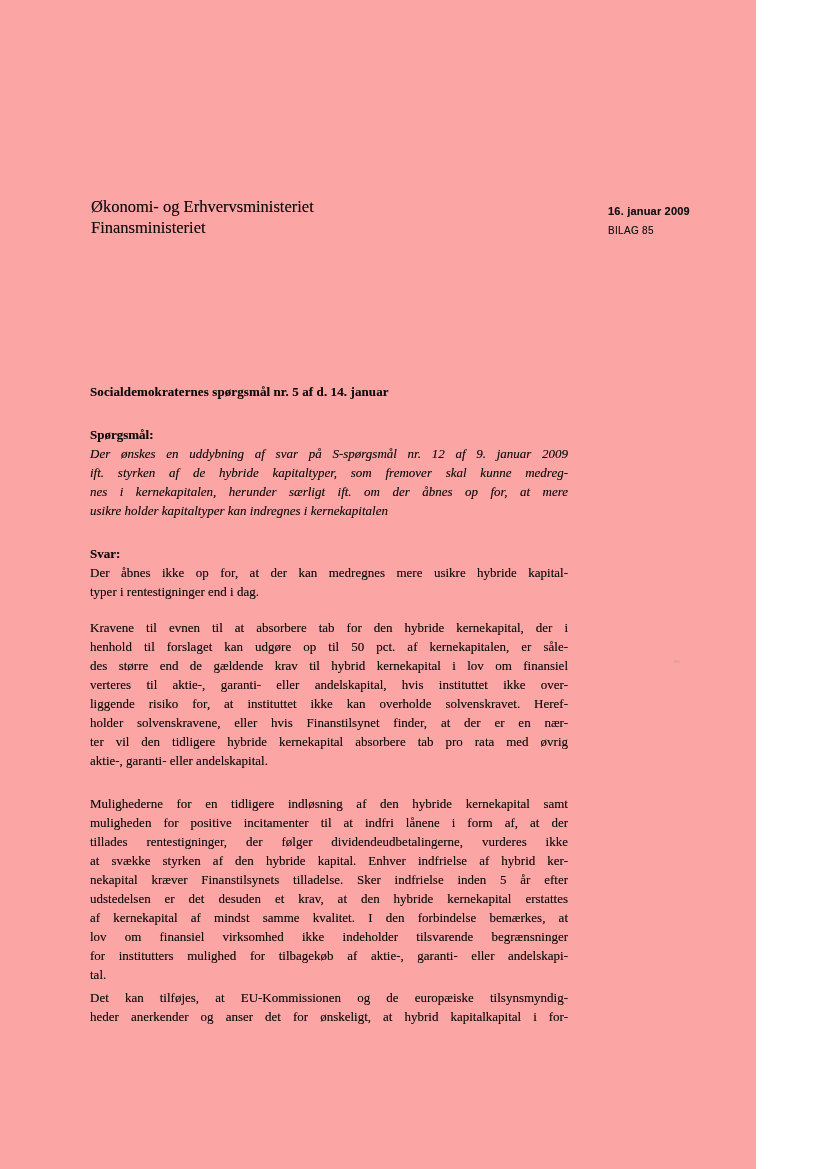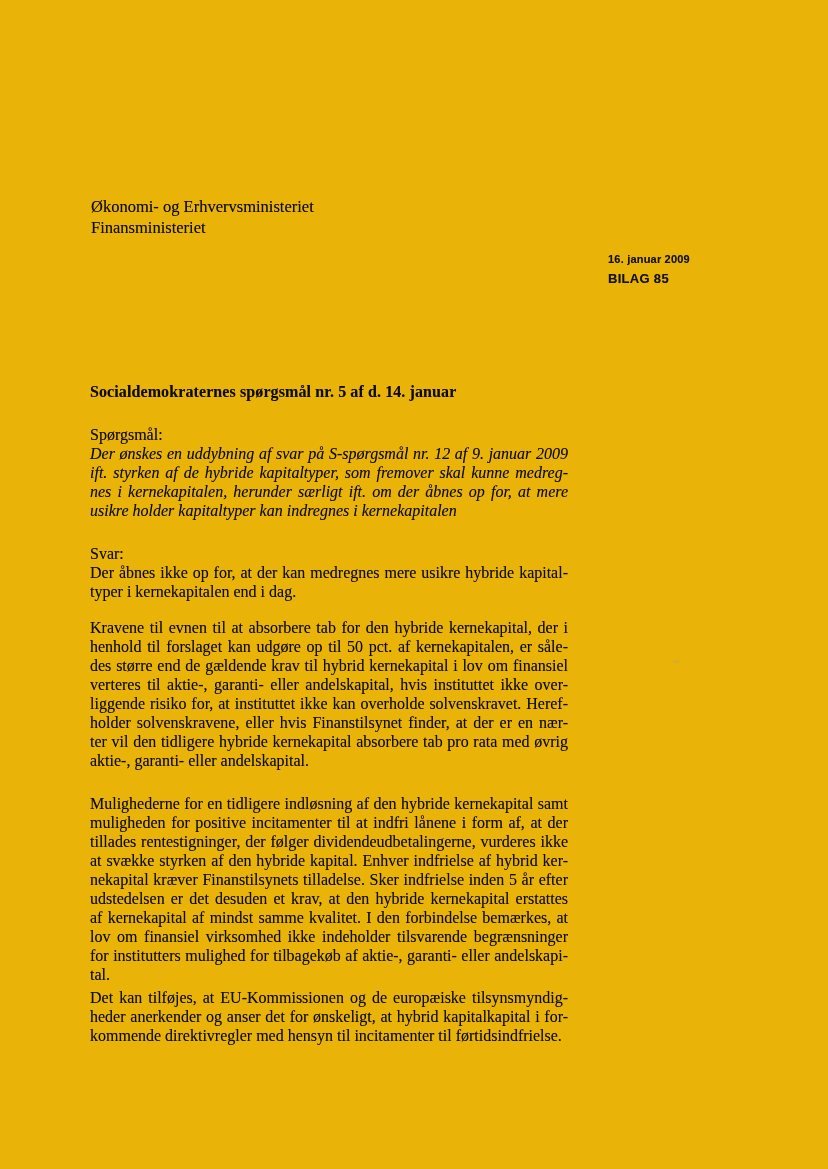--- a/index.html
+++ b/index.html
@@ -2,78 +2,77 @@
 <html><head>
 <meta charset="utf-8">
 <style>
   html, body {
     margin: 0;
     padding: 0;
     background: #ffffff;
   }
   .page {
     position: relative;
-    width: 828px;
+    width: 756px;
     height: 1169px;
-    background: #eab308;
+    background: #fca5a5;
     overflow: hidden;
     color: #0d0d0d;
   }
   
   .sender {
     position: absolute;
     left: 91px;
     top: 196px;
     font-family: "Liberation Serif", serif;
     font-size: 16.5px;
     line-height: 21px;
     color: #0d0d0d;
     text-shadow: 0 0 0.5px rgba(0,0,0,0.45);
   }
   .refblock {
     position: absolute;
     left: 608px;
     top: 204px;
     font-family: "Liberation Sans", sans-serif;
     color: #111111;
-    margin-top: 48px;
   }
   .refblock .date {
     font-size: 11px;
     font-weight: bold;
     line-height: 14px;
     letter-spacing: 0.2px;
     text-shadow: 0 0 0.4px rgba(0,0,0,0.4);
   }
   .refblock .bilag {
     margin-top: 4px;
-    font-size: 13px;
-    font-weight: bold;
+    font-size: 10px;
+    font-weight: normal;
     line-height: 18px;
     letter-spacing: 0.3px;
     text-shadow: 0 0 0.4px rgba(0,0,0,0.4);
   }
   
   .content {
     position: absolute;
     left: 90px;
     top: 382px;
     width: 478px;
     font-family: "Liberation Serif", serif;
-    font-size: 16px;
+    font-size: 13px;
     line-height: 19px;
     color: #0c0c0c;
     text-shadow: 0 0 0.5px rgba(0,0,0,0.4);
   }
   .title {
     font-weight: bold;
     margin-bottom: 21px;
     letter-spacing: 0.1px;
   }
-  .bold { font-weight: normal; margin-top: 24px; }
+  .bold { font-weight: bold; margin-top: 24px; }
   .italic { font-style: italic; }
   .jline {
     text-align: justify;
     text-align-last: justify;
     white-space: normal;
   }
   .jline.endline {
     text-align-last: left;
   }
   .sec-question   { margin-bottom: 16px; }
@@ -115,21 +114,21 @@
       <div class="bold">Spørgsmål:</div>
       <div class="jline italic">Der ønskes en uddybning af svar på S-spørgsmål nr. 12 af 9. januar 2009</div>
       <div class="jline italic">ift. styrken af de hybride kapitaltyper, som fremover skal kunne medreg-</div>
       <div class="jline italic">nes i kernekapitalen, herunder særligt ift. om der åbnes op for, at mere</div>
       <div class="jline italic endline">usikre holder kapitaltyper kan indregnes i kernekapitalen</div>
     </div>
 
     <div class="sec-answer">
       <div class="bold">Svar:</div>
       <div class="jline">Der åbnes ikke op for, at der kan medregnes mere usikre hybride kapital-</div>
-      <div class="jline endline">typer i kernekapitalen end i dag.</div>
+      <div class="jline endline">typer i rentestigninger end i dag.</div>
     </div>
 
     <div class="sec-paragraph1">
       <div class="jline">Kravene til evnen til at absorbere tab for den hybride kernekapital, der i</div>
       <div class="jline">henhold til forslaget kan udgøre op til 50 pct. af kernekapitalen, er såle-</div>
       <div class="jline">des større end de gældende krav til hybrid kernekapital i lov om finansiel</div>
       <div class="jline">verteres til aktie-, garanti- eller andelskapital, hvis instituttet ikke over-</div>
       <div class="jline">liggende risiko for, at instituttet ikke kan overholde solvenskravet. Heref-</div>
       <div class="jline">holder solvenskravene, eller hvis Finanstilsynet finder, at der er en nær-</div>
       <div class="jline">ter vil den tidligere hybride kernekapital absorbere tab pro rata med øvrig</div>
@@ -145,20 +144,19 @@
       <div class="jline">udstedelsen er det desuden et krav, at den hybride kernekapital erstattes</div>
       <div class="jline">af kernekapital af mindst samme kvalitet. I den forbindelse bemærkes, at</div>
       <div class="jline">lov om finansiel virksomhed ikke indeholder tilsvarende begrænsninger</div>
       <div class="jline">for institutters mulighed for tilbagekøb af aktie-, garanti- eller andelskapi-</div>
       <div class="jline endline">tal.</div>
     </div>
 
     <div class="sec-paragraph3">
       <div class="jline">Det kan tilføjes, at EU-Kommissionen og de europæiske tilsynsmyndig-</div>
       <div class="jline">heder anerkender og anser det for ønskeligt, at hybrid kapitalkapital i for-</div>
-      <div class="jline endline">kommende direktivregler med hensyn til incitamenter til førtidsindfrielse.</div>
     </div>
 
   </div>
 
   <div class="speck"></div>
 
 </div>
 
 </body></html>

